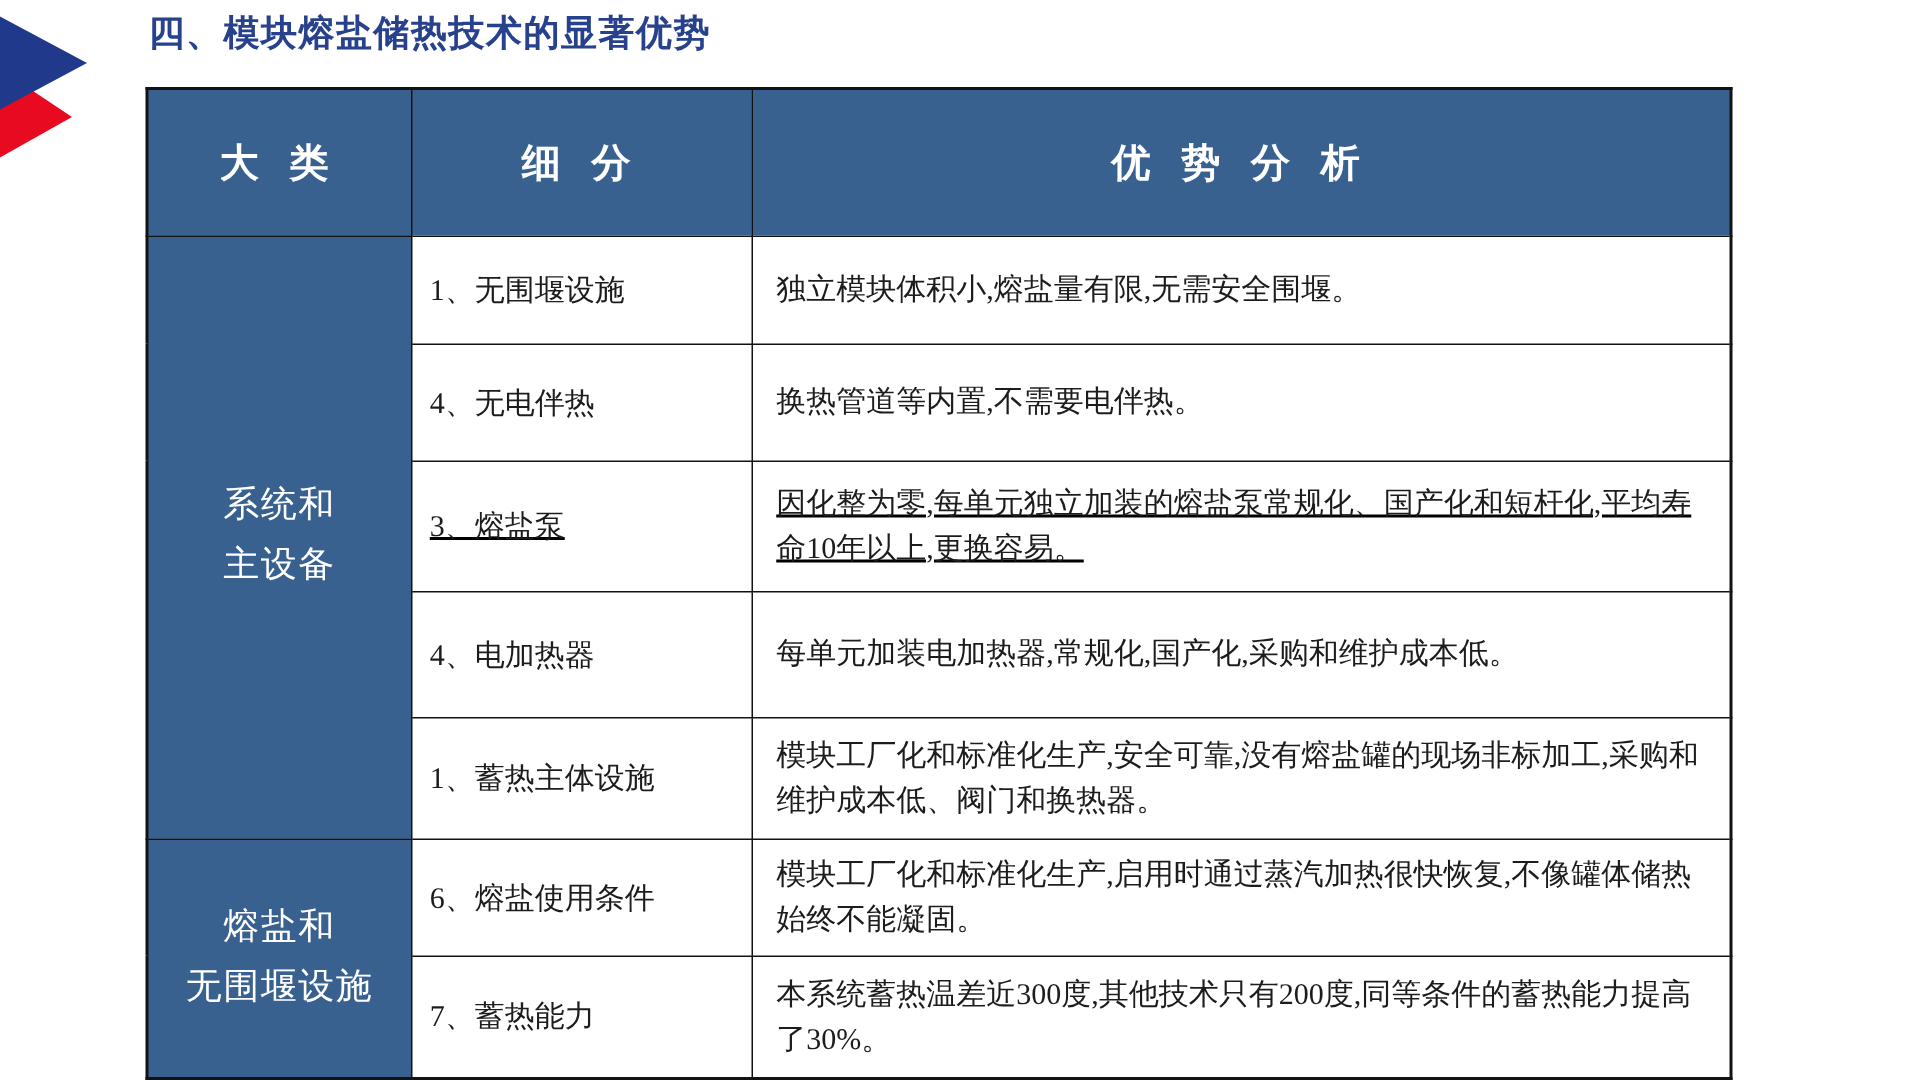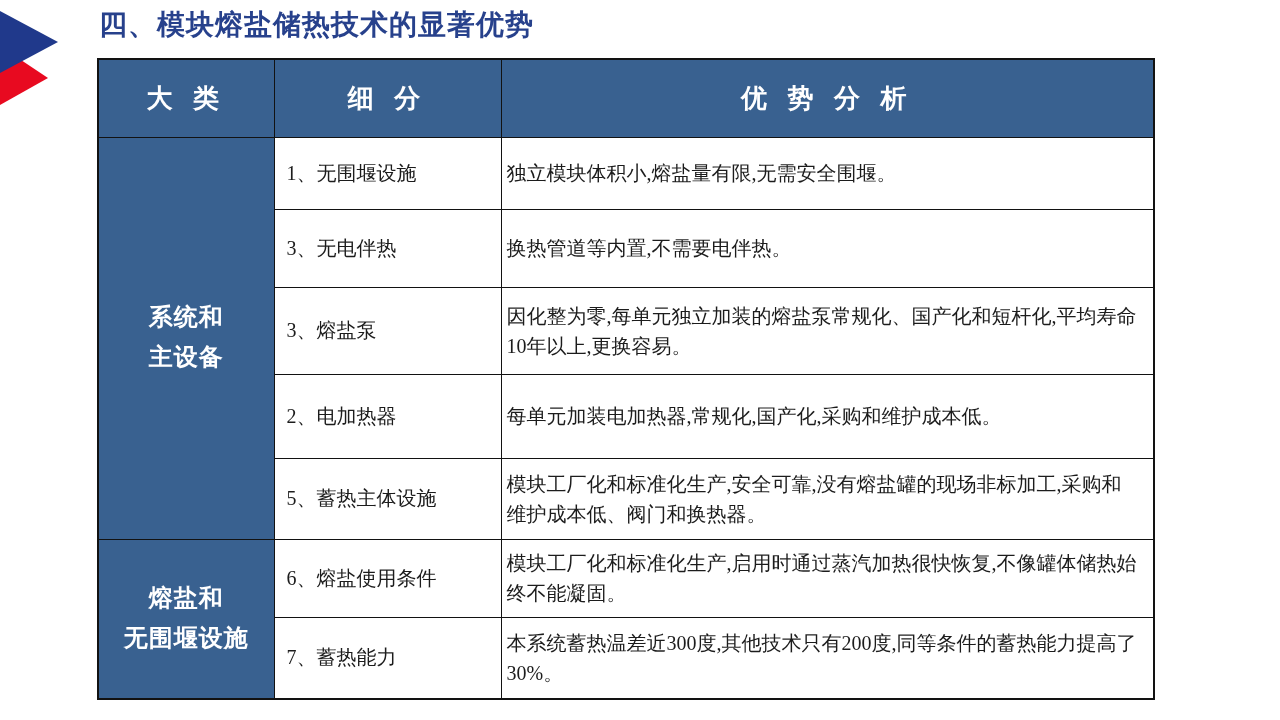--- a/index.html
+++ b/index.html
@@ -17,21 +17,21 @@
     position: absolute;
     left: 0; top: 8;
     top: 8px;
     width: 64px; height: 102px;
   }
 
   
   .slide-title {
     position: absolute;
     left: 99px; top: 6px;
-    font-size: 28px;
+    font-size: 24px;
     font-weight: bold;
     color: #27418C;
     letter-spacing: 1px;
     white-space: nowrap;
   }
 
   
   .table-wrap {
     position: absolute;
     left: 97px; top: 58px;
@@ -41,36 +41,36 @@
     table-layout: fixed;
     width: 1056px;
     border: 2.5px solid #121212;
   }
   col.c1 { width: 176px; }
   col.c2 { width: 227px; }
   col.c3 { width: 653px; }
 
   th, td { border: 1.5px solid #121212; }
 
-  thead tr { height: 78px; }
+  thead tr { height: 98px; }
   th {
     background: var(--header-bg, #396190);
     color: #ffffff;
     font-size: 26px;
     font-weight: bold;
     letter-spacing: 7px;
     text-align: center;
     vertical-align: middle;
   }
 
   td.cat {
     background: var(--category-bg, #396190);
     color: #ffffff;
     font-size: 24px;
-    font-weight: bold;
+    font-weight: normal;
     text-align: center;
     vertical-align: middle;
     line-height: 1.65;
     letter-spacing: 1px;
   }
 
   td.sub {
     background: #ffffff;
     color: #1c1c1c;
     font-size: 20px;
@@ -79,26 +79,26 @@
     padding: 2px 6px 2px 12px;
   }
 
   td.adv {
     background: #ffffff;
     color: #1c1c1c;
     font-size: 20px;
     text-align: left;
     vertical-align: middle;
     line-height: 1.5;
-    padding: 4px 12px 4px 5px;
+    padding: 4px 12px 4px 16px;
   }
 
   tr.h72 { height: 72px; }
   tr.h78 { height: 78px; }
-  tr.h87 { height: 87px; }
+  tr.h87 { height: 87px; text-decoration: underline; }
   tr.h84 { height: 84px; }
   tr.h81 { height: 81px; }
   tr.h82 { height: 82px; }
 </style>
 </head>
 <body>
 
 <svg class="decor" viewBox="0 0 64 102" width="64" height="102">
   <polygon points="0,38 48,70 0,97" fill="#E80A20"></polygon>
   <polygon points="0,3 58,34 0,65" fill="#20398B"></polygon>
@@ -123,33 +123,33 @@
     <tbody>
       <tr class="h72">
         <td class="cat" rowspan="5">
           <span>系统和</span><br>
           <span>主设备</span>
         </td>
         <td class="sub">1、无围堰设施</td>
         <td class="adv">独立模块体积小,熔盐量有限,无需安全围堰。</td>
       </tr>
       <tr class="h78">
-        <td class="sub">3、无电伴热</td>
+        <td class="sub">4、无电伴热</td>
         <td class="adv">换热管道等内置,不需要电伴热。</td>
       </tr>
       <tr class="h87">
         <td class="sub">3、熔盐泵</td>
         <td class="adv">因化整为零,每单元独立加装的熔盐泵常规化、国产化和短杆化,平均寿命10年以上,更换容易。</td>
       </tr>
       <tr class="h84">
-        <td class="sub">2、电加热器</td>
+        <td class="sub">4、电加热器</td>
         <td class="adv">每单元加装电加热器,常规化,国产化,采购和维护成本低。</td>
       </tr>
       <tr class="h81">
-        <td class="sub">5、蓄热主体设施</td>
+        <td class="sub">1、蓄热主体设施</td>
         <td class="adv">模块工厂化和标准化生产,安全可靠,没有熔盐罐的现场非标加工,采购和维护成本低、阀门和换热器。</td>
       </tr>
       <tr class="h78">
         <td class="cat" rowspan="2">
           <span>熔盐和</span><br>
           <span>无围堰设施</span>
         </td>
         <td class="sub">6、熔盐使用条件</td>
         <td class="adv">模块工厂化和标准化生产,启用时通过蒸汽加热很快恢复,不像罐体储热始终不能凝固。</td>
       </tr>

